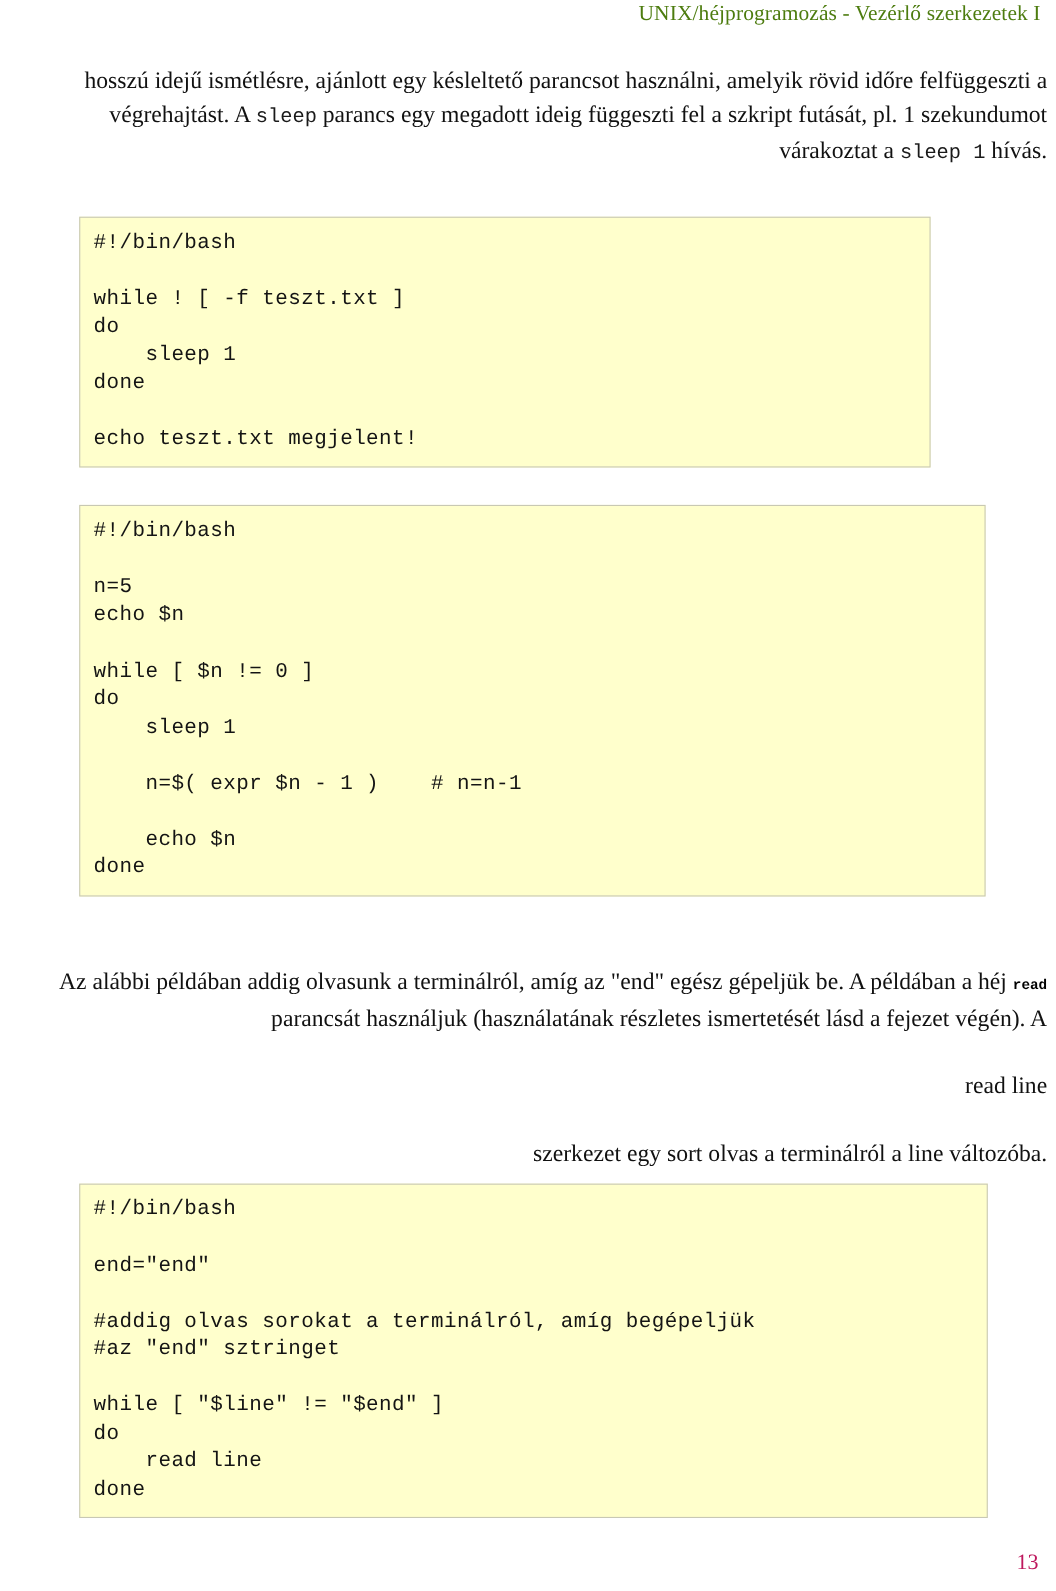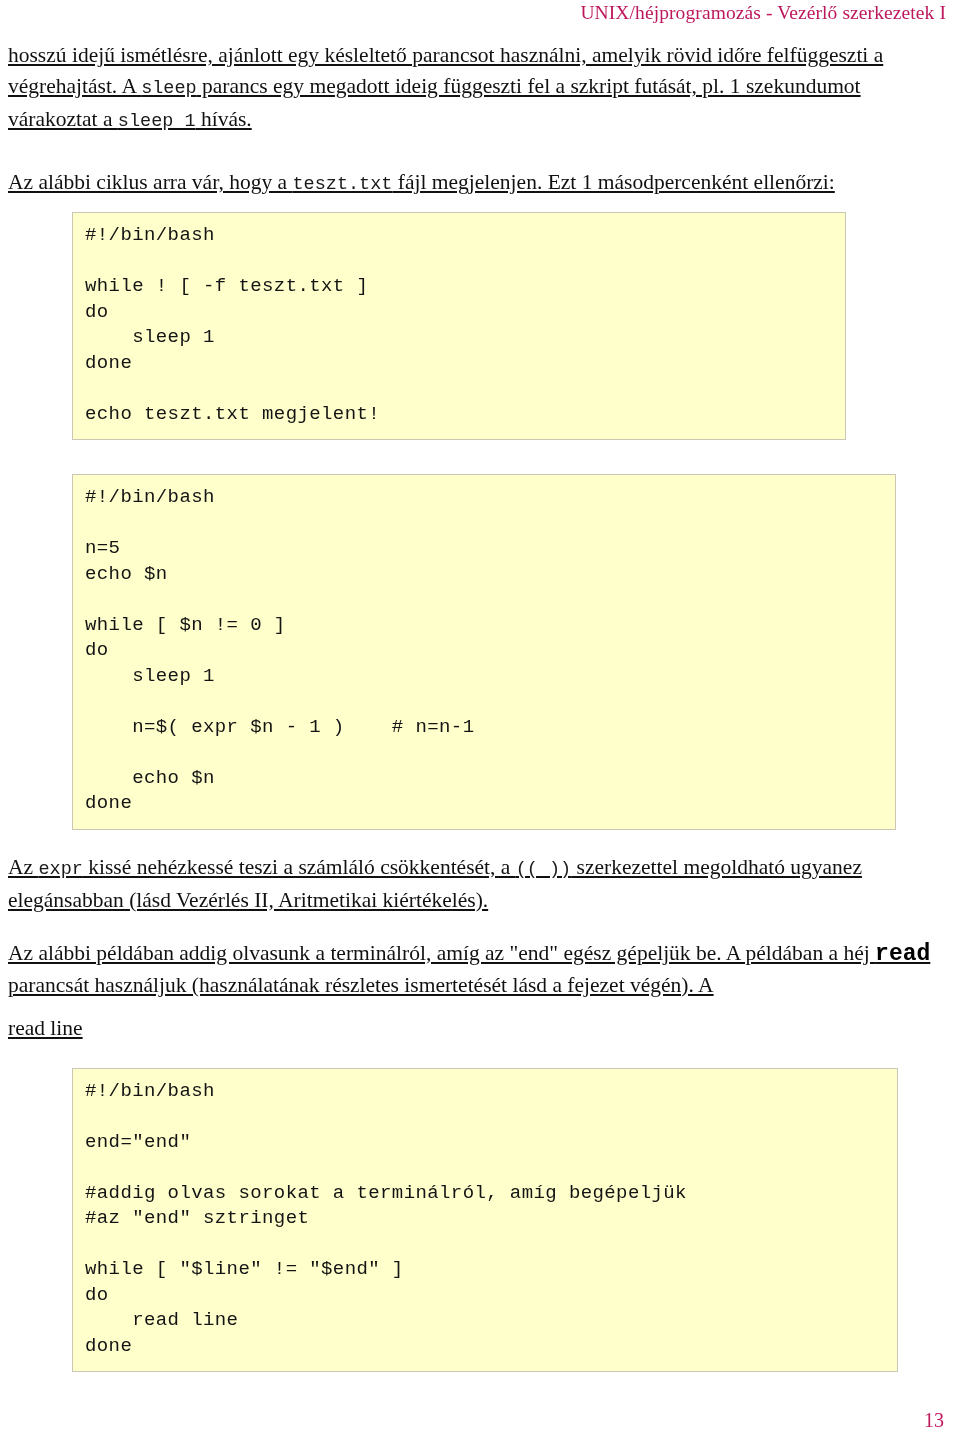--- a/index.html
+++ b/index.html
@@ -38,40 +38,39 @@
 
   
   .content {
     position: absolute;
     top: 40px;
     left: 8px;
     width: 944px;
   }
 
   p.para {
-    margin: 0 0 0 0;
+    margin: 18px 0 0 0;
     font-size: 21.5px;
     line-height: 31px;
-    text-align: left;
+    text-align: right;
     color: #111111;
-    text-decoration: underline;
   }
 
   .gap-sm { height: 12px; }
   .gap-md { height: 22px; }
   .gap-lg { height: 30px; }
 
   code, .mono {
     font-family: "Liberation Mono", "DejaVu Sans Mono", monospace;
     font-size: 18.5px;
     color: #1a1a1a;
   }
   .mono-b {
     font-family: "Liberation Mono", "DejaVu Sans Mono", monospace;
-    font-size: 23px;
+    font-size: 13px;
     font-weight: bold;
     color: #000000;
   }
 
   
   .codebox {
     margin: 0 0 0 64px;
     background: #ffffcc;
     border: 1px solid #0c4a6e;
     box-sizing: border-box;
@@ -98,29 +97,28 @@
     font-size: 20px;
     color: #be185d;
     font-family: "Liberation Serif", "DejaVu Serif", serif;
   }
 </style>
 </head>
 <body style="background: rgb(255, 255, 255);">
 
 <div class="page">
 
-  <div class="running-header" style="color: #be185d;">UNIX/héjprogramozás - Vezérlő szerkezetek I</div>
+  <div class="running-header" style="color: #4d7c0f;">UNIX/héjprogramozás - Vezérlő szerkezetek I</div>
 
   <div class="content">
 
     <p class="para"><span>hosszú idejű ismétlésre, ajánlott egy késleltető parancsot használni, amelyik rövid időre felfüggeszti a végrehajtást. A </span><code class="mono">sleep</code><span> parancs  egy megadott ideig függeszti fel a szkript futását, pl. 1 szekundumot várakoztat a </span><code class="mono">sleep 1</code><span> hívás.</span></p>
 
     <div class="gap-lg"></div>
 
-    <p class="para"><span>Az alábbi ciklus arra vár, hogy a </span><code class="mono">teszt.txt</code><span> fájl megjelenjen. Ezt 1 másodpercenként ellenőrzi:</span></p>
 
     <div class="gap-sm"></div>
 
     <div class="codebox cb-1" style="background: rgb(255, 255, 204); border-color: rgb(200, 200, 180);">
       <pre>#!/bin/bash
 
 while ! [ -f teszt.txt ]
 do
     sleep 1
 done
@@ -144,32 +142,32 @@
     sleep 1
 
     n=$( expr $n - 1 )    # n=n-1
 
     echo $n
 done</pre>
     </div>
 
     <div class="gap-md"></div>
 
-    <p class="para"><span>Az </span><code class="mono">expr</code><span> kissé nehézkessé teszi a számláló csökkentését, a </span><code class="mono">(( ))</code><span> szerkezettel megoldható ugyanez elegánsabban (lásd Vezérlés II, Aritmetikai kiértékelés).</span></p>
 
     <div class="gap-md"></div>
 
     <p class="para"><span>Az alábbi példában addig olvasunk a terminálról, amíg az "end" egész gépeljük be. A példában a héj </span><code class="mono-b">read</code><span>  parancsát használjuk (használatának részletes ismertetését lásd a fejezet végén). A</span></p>
 
     <div class="gap-sm"></div>
 
     <p class="para">read line</p>
 
     <div class="gap-sm"></div>
 
+    <p class="para">szerkezet  egy sort olvas a terminálról a line változóba.</p>
 
     <div class="gap-sm"></div>
 
     <div class="codebox cb-3" style="background: rgb(255, 255, 204); border-color: rgb(200, 200, 180);">
       <pre>#!/bin/bash
 
 end="end"
 
 #addig olvas sorokat a terminálról, amíg begépeljük
 #az "end" sztringet

